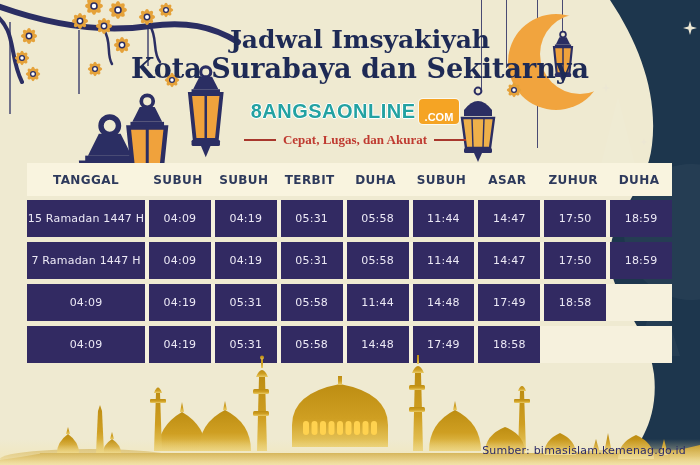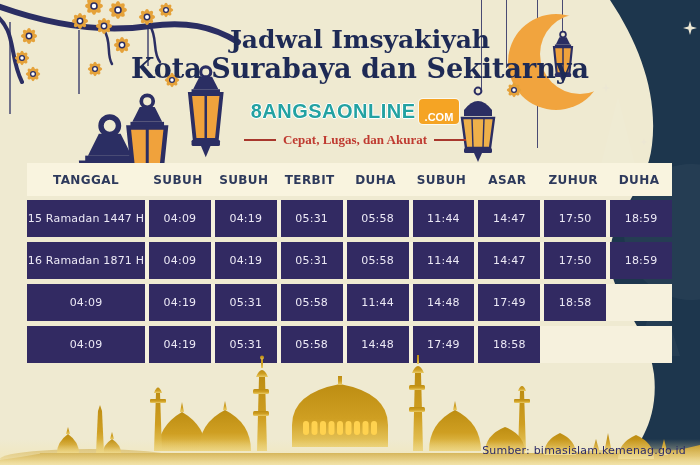--- a/index.html
+++ b/index.html
@@ -204,21 +204,21 @@
       <div class="cell time">04:19</div>
       <div class="cell time">05:31</div>
       <div class="cell time">05:58</div>
       <div class="cell time">11:44</div>
       <div class="cell time">14:47</div>
       <div class="cell time">17:50</div>
       <div class="cell time">18:59</div>
     </div>
 
     <div class="data-row">
-      <div class="cell date">16 Ramadan 1871 H</div>
+      <div class="cell date">7 Ramadan 1447 H</div>
       <div class="cell time">04:09</div>
       <div class="cell time">04:19</div>
       <div class="cell time">05:31</div>
       <div class="cell time">05:58</div>
       <div class="cell time">11:44</div>
       <div class="cell time">14:47</div>
       <div class="cell time">17:50</div>
       <div class="cell time">18:59</div>
     </div>
 

